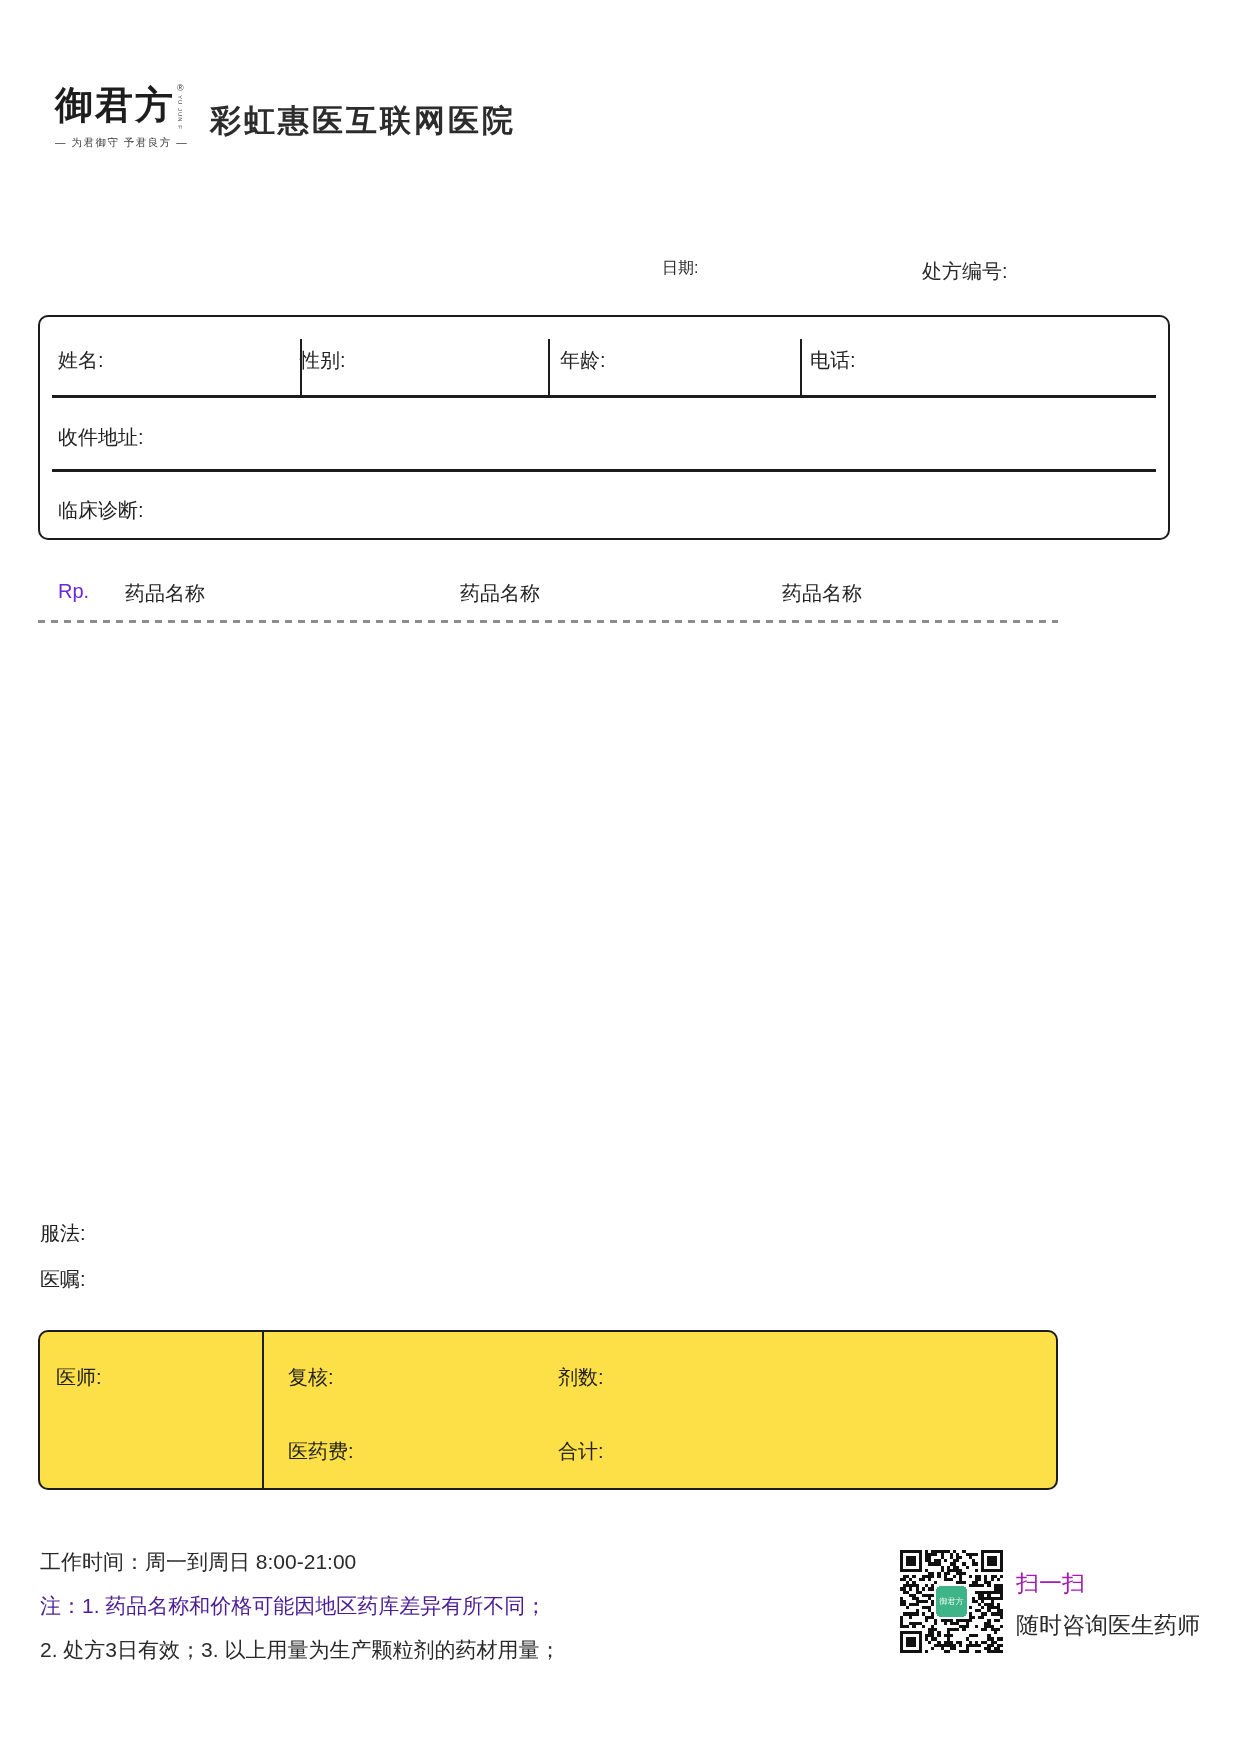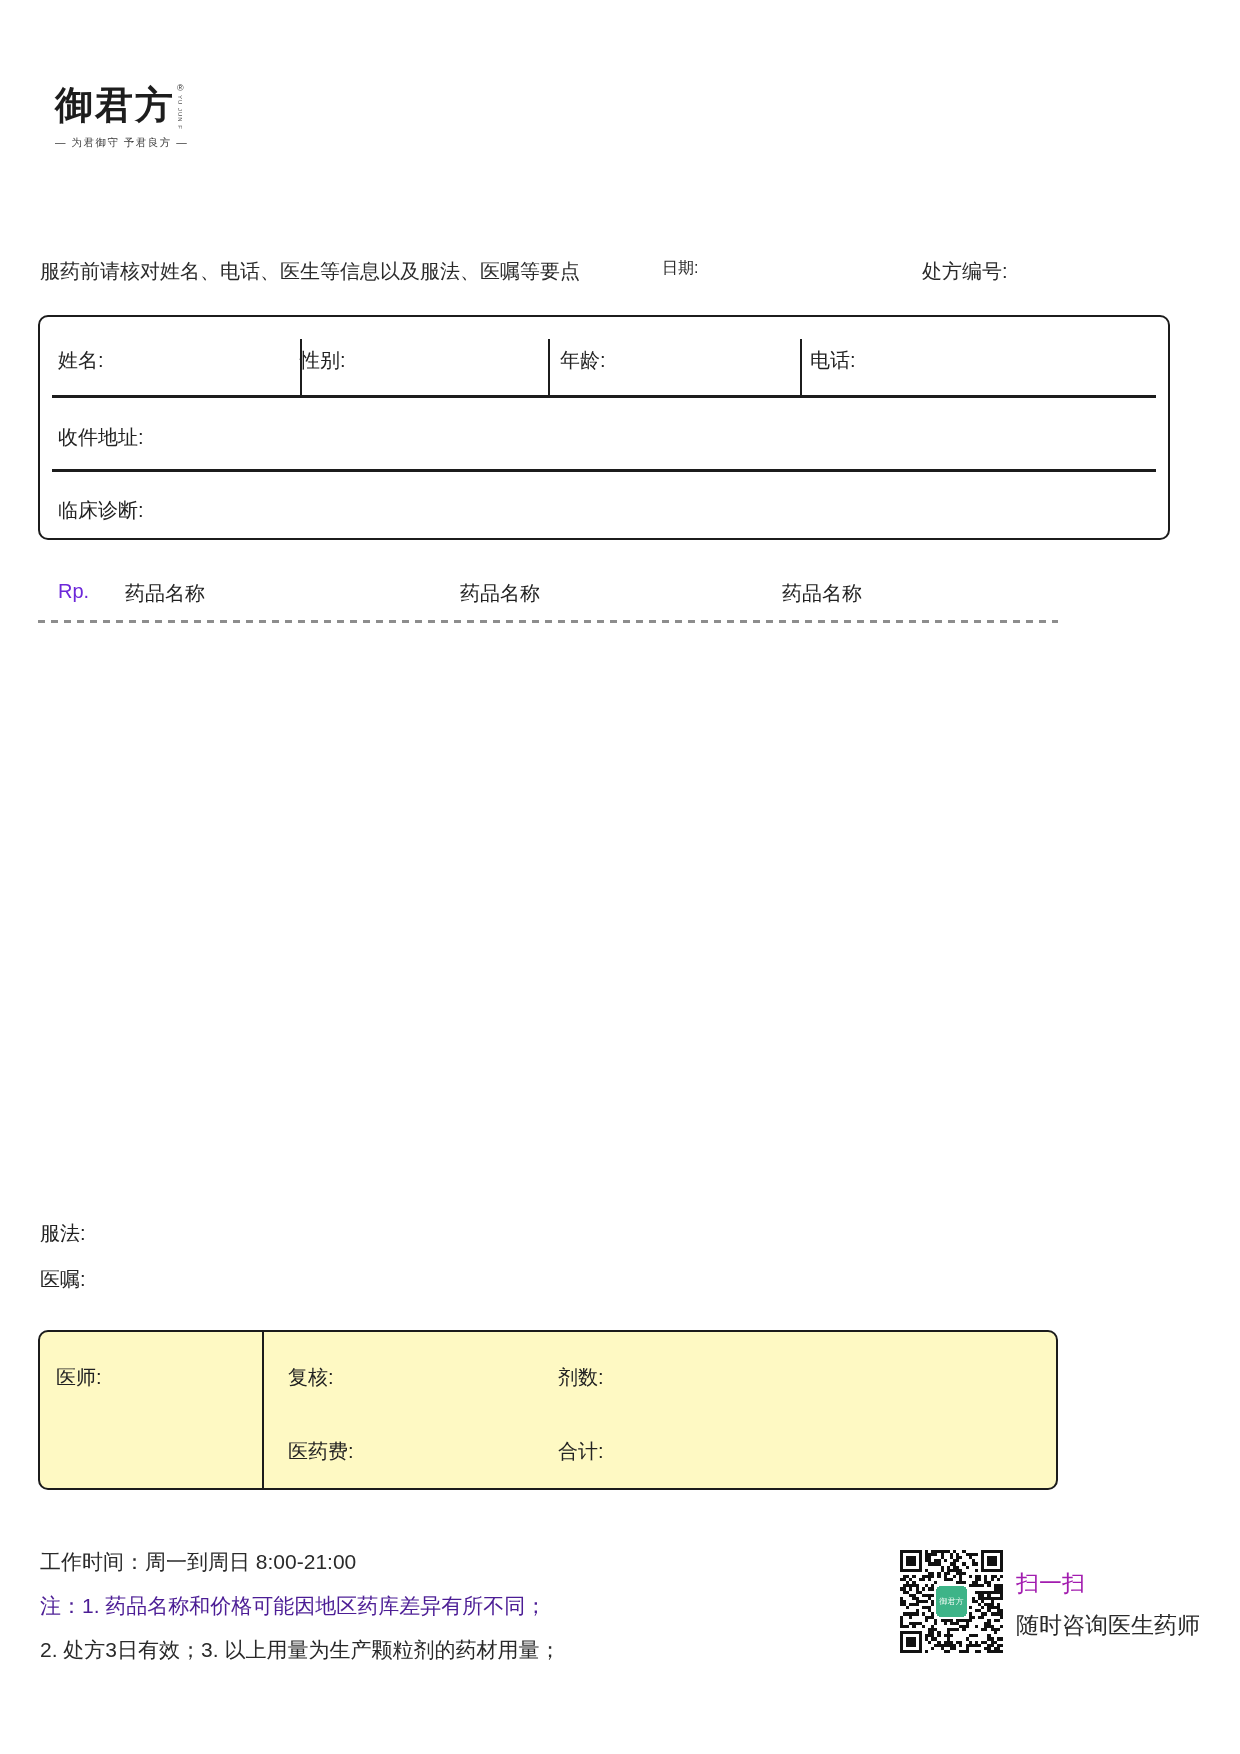--- a/index.html
+++ b/index.html
@@ -74,21 +74,21 @@
     background: repeating-linear-gradient(90deg, #8d8d8d 0 7px, transparent 7px 13px);
   }
 
   
   .usage-label  { position: absolute; left: 40px; top: 1220px; font-size: 20px; color: #222; }
   .advice-label { position: absolute; left: 40px; top: 1266px; font-size: 20px; color: #222; }
 
   
   .sign-box {
     position: absolute; left: 38px; top: 1330px; width: 1020px; height: 160px;
-    border: 2.5px solid #1c1c1c; border-radius: 10px; background: #fef9c3;
+    border: 2.5px solid #1c1c1c; border-radius: 10px; background: #fde047;
   }
   .sb-vdiv { position: absolute; left: 222px; top: 0; bottom: 0; width: 2px; background: #1c1c1c; }
   .sb-label { font-size: 20px; color: #222; position: absolute; }
   .sb-doctor { left: 16px;  top: 32px; }
   .sb-review { left: 248px; top: 32px; }
   .sb-dose   { left: 518px; top: 32px; }
   .sb-fee    { left: 248px; top: 106px; }
   .sb-total  { left: 518px; top: 106px; }
 
   
@@ -109,22 +109,22 @@
   <div class="brand-block">
     <div class="logo-row">
       <span class="logo-text">御君方</span>
       <span class="logo-marks">
         <span class="reg-mark">®</span>
         <span class="logo-vertical">YU JUN FANG</span>
       </span>
     </div>
     <div class="tagline">— 为君御守 予君良方 —</div>
   </div>
-
-  <div class="notice">服药前请核对姓名、电话、医生等信息以及服法、医嘱等要点</div>
+  <div class="hospital-title">彩虹惠医互联网医院</div>
+
   <div class="date-label">日期:</div>
   <div class="rx-number-label">处方编号:</div>
 
   <div class="patient-box">
     <div class="pb-row1">
       <span class="pb-label pb-name">姓名:</span>
       <span class="pb-label pb-gender">性别:</span>
       <span class="pb-label pb-age">年龄:</span>
       <span class="pb-label pb-phone">电话:</span>
       <span class="pb-vdiv v1"></span>

